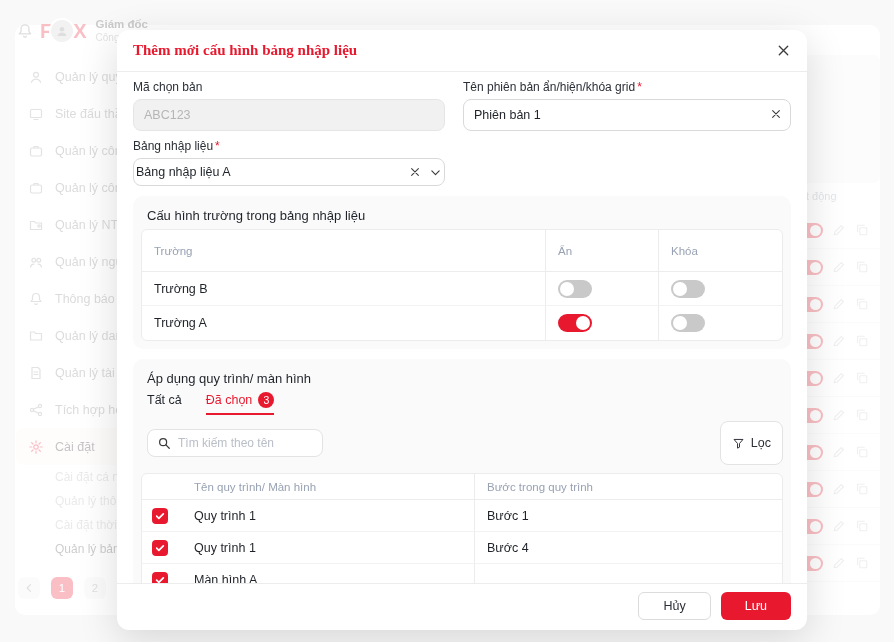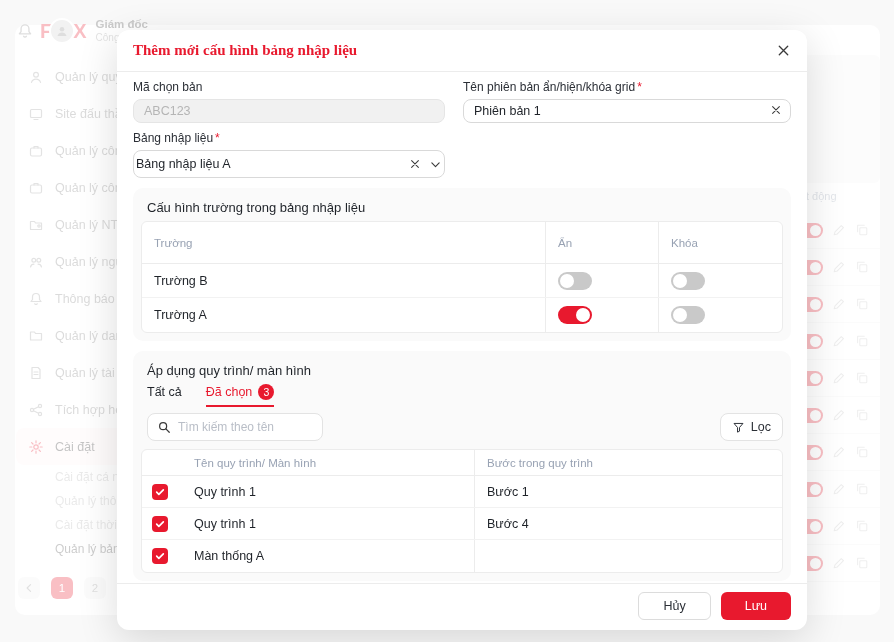--- a/index.html
+++ b/index.html
@@ -42,21 +42,21 @@
   .modal{position:absolute;left:117px;top:30px;width:690px;height:600px;background:#fff;border-radius:12px;
     box-shadow:0 10px 40px rgba(0,0,0,0.14);z-index:10;display:flex;flex-direction:column;overflow:hidden;}
   .modal-header{display:flex;align-items:center;justify-content:space-between;padding:12px 16px;border-bottom:1px solid #ececec;}
   .modal-title{color:var(--accent);font-size:15px;font-weight:700;font-family:Liberation Serif, serif;}
   .close-btn{color:#3a3a3a;}
   .modal-body{flex:1;padding:8px 16px 0;overflow:hidden;}
   .form-grid{display:grid;grid-template-columns:312px 1fr;column-gap:18px;row-gap:8px;}
   .f-label{display:block;font-size:12px;color:#2b2f36;margin-bottom:5px;}
   .req{color:var(--accent);margin-left:2px;}
   .text-input{position:relative;}
-  .text-input input{width:100%;height:24px;border:1px solid #d9d9d9;border-radius:8px;padding:0 28px 0 10px;font-size:12.5px;color:#1f2329;background:#fff;font-family:inherit;}
+  .text-input input{width:100%;height:32px;border:1px solid #d9d9d9;border-radius:8px;padding:0 28px 0 10px;font-size:12.5px;color:#1f2329;background:#fff;font-family:inherit;}
   .text-input input:disabled{background:#f1f1f1;border-color:#e5e5e5;color:#b5b5b5;}
   .input-icons{position:absolute;right:9px;top:0;height:100%;display:flex;align-items:center;gap:7px;color:#3a3a3a;}
   .select-box{height:28px;border:1px solid #d9d9d9;border-radius:8px;display:flex;align-items:center;justify-content:space-between;padding:0 2px;font-size:12.5px;background:#fff;cursor:pointer;}
   .select-icons{display:flex;align-items:center;gap:8px;color:#3a3a3a;}
   .toggle{width:34px;height:18px;border-radius:10px;background:#c9c9c9;position:relative;display:inline-block;cursor:pointer;flex:none;}
   .toggle::after{content:"";position:absolute;left:2px;top:2px;width:14px;height:14px;border-radius:50%;background:#fff;}
   .toggle.on{background:var(--accent);}
   .toggle.on::after{left:auto;right:2px;}
   .status-field .toggle{margin-top:5px;}
   .section{background:#fafafa;border-radius:10px;padding:8px;margin-top:10px;}
@@ -76,21 +76,21 @@
   .grid2 .step-cell{border-left:1px solid #ececec;}
   .grid2 .cb-cell{padding:0 0 0 10px;}
   .tabs{display:flex;gap:24px;margin:2px 0 6px 6px;font-size:12.5px;}
   .tab{display:flex;align-items:center;gap:6px;padding-bottom:5px;color:#1f2329;cursor:pointer;border-bottom:2px solid transparent;}
   .tab.active{color:var(--accent);border-bottom-color:var(--accent);font-weight:500;}
   .badge{min-width:16px;height:16px;border-radius:8px;background:var(--accent);color:#fff;font-size:10.5px;display:flex;align-items:center;justify-content:center;padding:0 4px;}
   .search-row{display:flex;justify-content:space-between;align-items:center;margin:0 0 8px;padding-left:6px;}
   .search-box{width:176px;height:28px;border:1px solid #e3e3e3;border-radius:8px;background:#fff;display:flex;align-items:center;gap:7px;padding:0 9px;color:#6a6a6a;}
   .search-box input{border:none;outline:none;flex:1;font-size:12px;color:#1f2329;font-family:inherit;background:transparent;}
   .search-box input::placeholder{color:#b9bec7;}
-  .filter-btn{height:28px;border:1px solid #e3e3e3;border-radius:8px;background:#fff;display:flex;align-items:center;gap:6px;padding:0 11px;font-size:12.5px;color:#2b2f36;cursor:pointer;}
+  .filter-btn{height:44px;border:1px solid #e3e3e3;border-radius:8px;background:#fff;display:flex;align-items:center;gap:6px;padding:0 11px;font-size:12.5px;color:#2b2f36;cursor:pointer;}
   .cb{width:16px;height:16px;border-radius:4px;background:var(--accent);display:flex;align-items:center;justify-content:center;cursor:pointer;flex:none;}
   .modal-footer{border-top:1px solid #ececec;padding:8px 16px 10px;display:flex;justify-content:flex-end;gap:10px;}
   .btn{height:28px;border-radius:6px;font-size:12.5px;padding:0 24px;display:flex;align-items:center;cursor:pointer;font-family:inherit;}
   .btn-cancel{background:#fff;border:1px solid #dcdcdc;color:#2b2f36;}
   .btn-save{background:var(--accent);border:none;color:#fff;font-weight:500;}
   input::placeholder{color:#b9bec7;}
 </style>
 </head>
 <body>
 
@@ -527,21 +527,21 @@
               <span class="cell step-cell">Bước 4</span>
             </div>
             <div class="trow grid2">
               <span class="cell cb-cell">
                 <span class="cb">
                   <svg viewBox="0 0 12 12" width="10" height="10" fill="none" stroke="#fff" stroke-width="2" stroke-linecap="round" stroke-linejoin="round">
                     <path d="M2 6.2l2.6 2.6L10 3.4"></path>
                   </svg>
                 </span>
               </span>
-              <span class="cell">Màn thống A</span>
+              <span class="cell">Màn hình A</span>
               <span class="cell step-cell"></span>
             </div>
           </div>
       </div>
     </div>
   </div>
 
   <div class="modal-footer">
     <button class="btn btn-cancel">Hủy</button>
     <button class="btn btn-save">Lưu</button>

